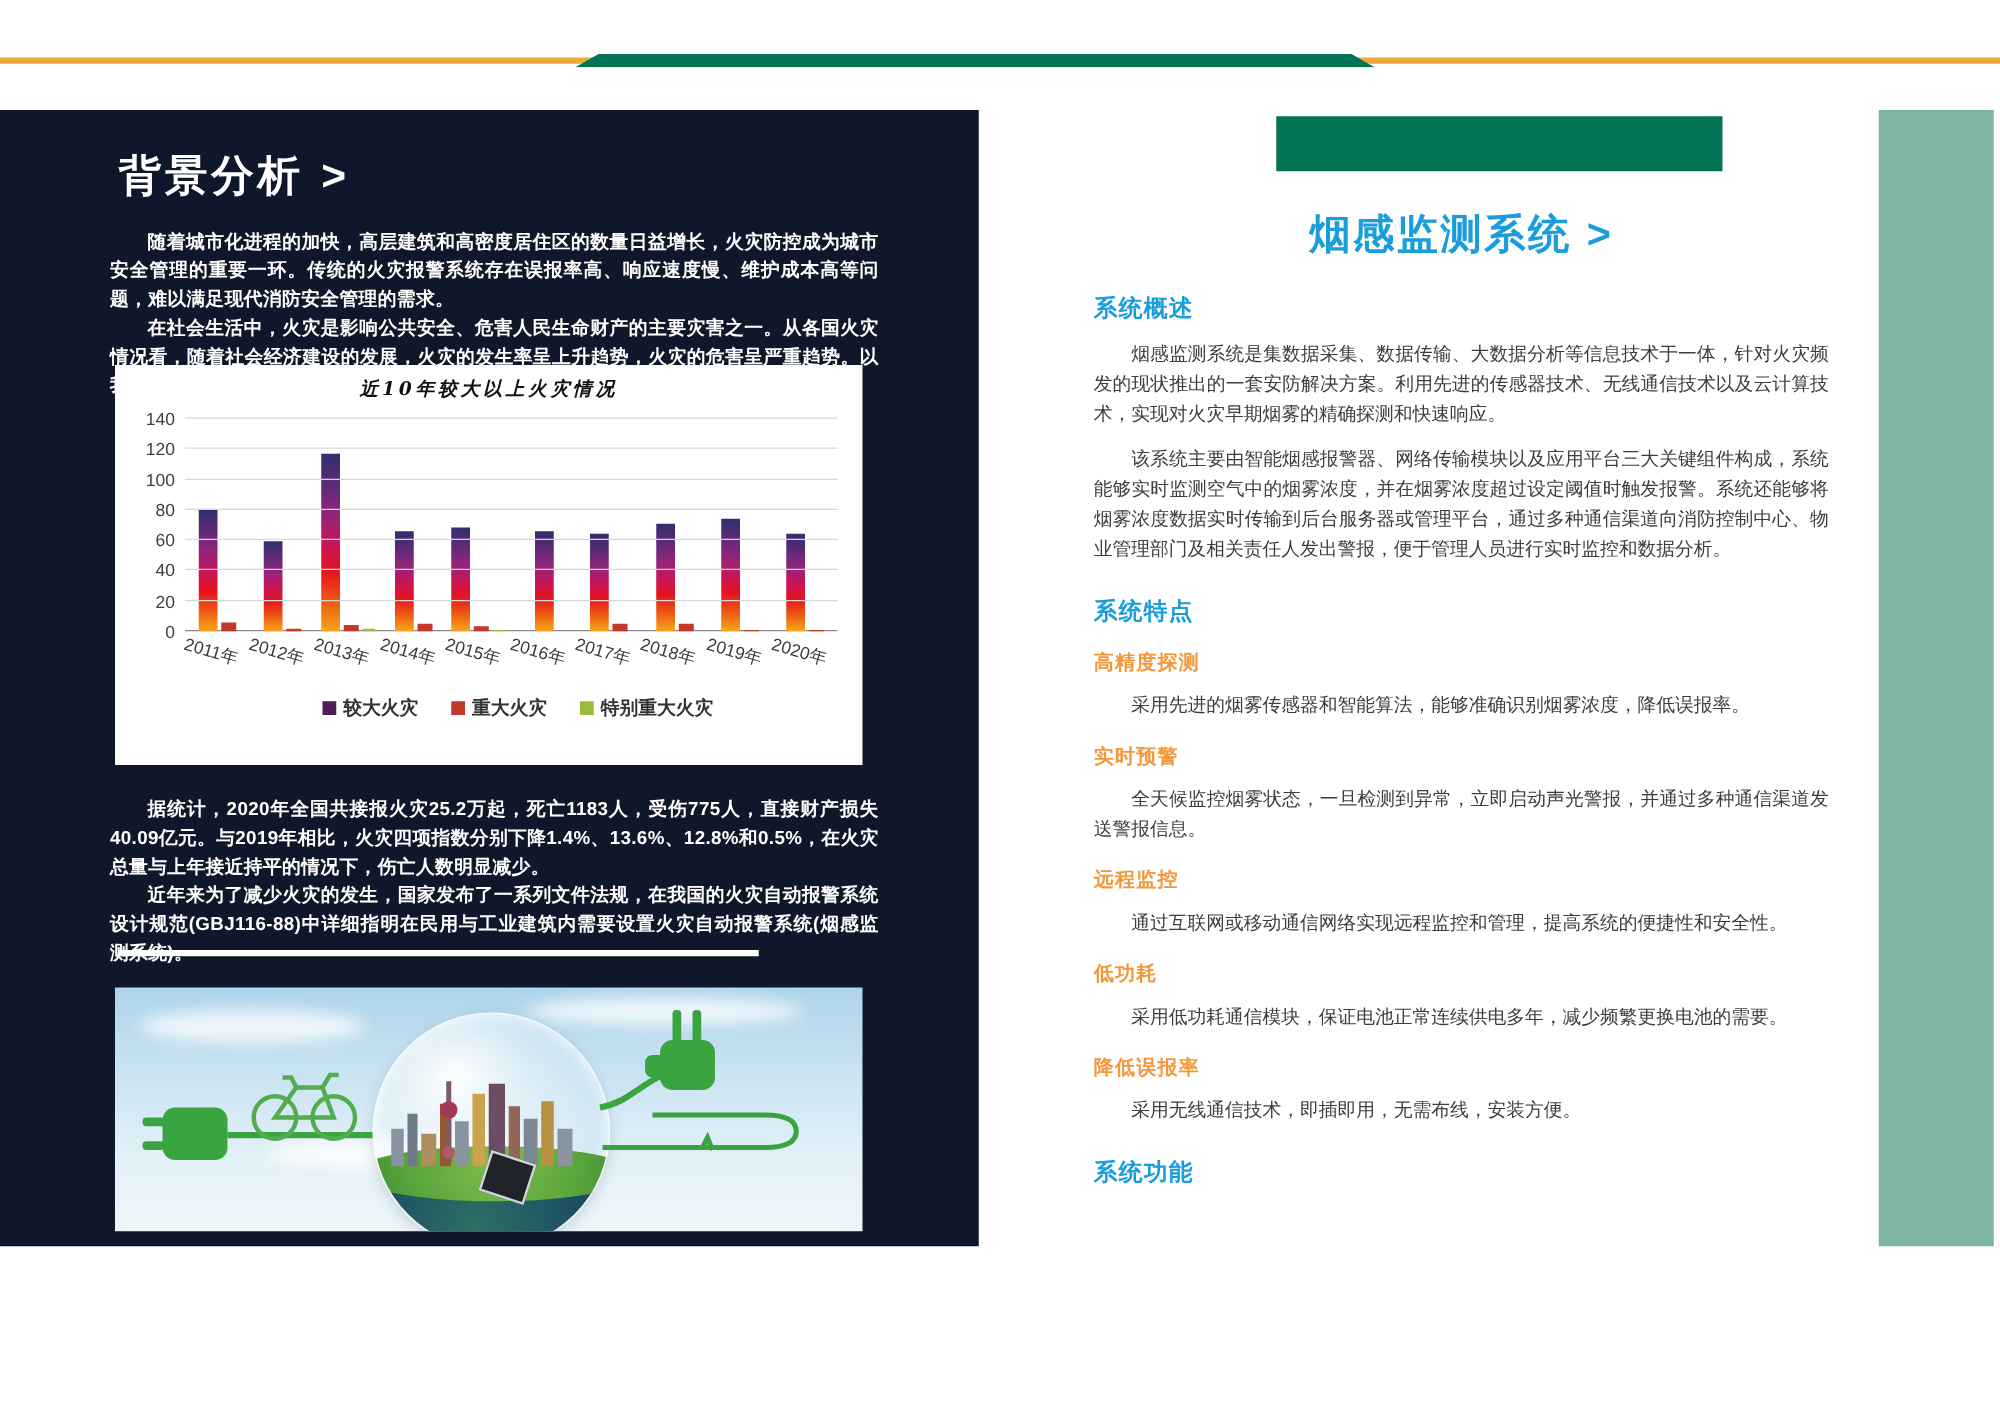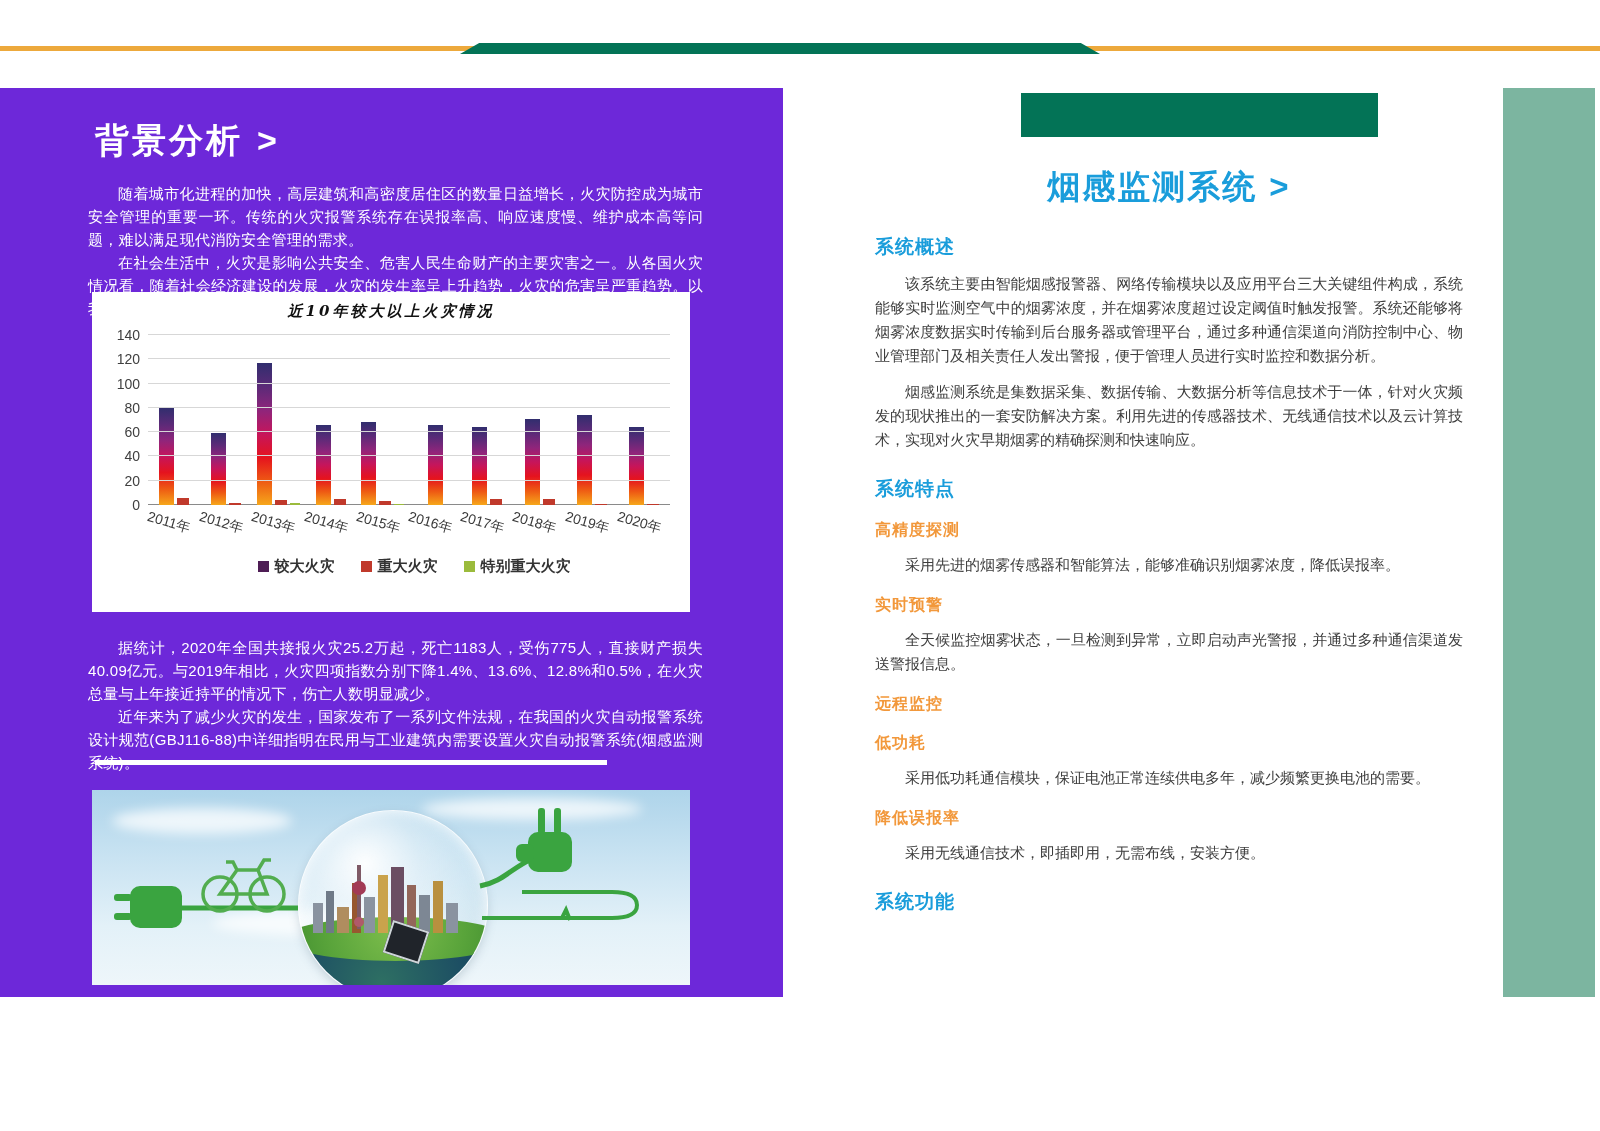--- a/index.html
+++ b/index.html
@@ -5,24 +5,24 @@
   html,body{margin:0;padding:0;background:#ffffff;}
   body{font-family:"Liberation Sans","DejaVu Sans",sans-serif;}
   .page{position:relative;width:1600px;height:1131px;background:#ffffff;overflow:hidden;}
 
   
   .top-line{position:absolute;left:0;top:46px;width:1600px;height:5px;background:#eda93c;}
   .top-band{position:absolute;left:460px;top:43px;width:640px;height:11px;background:#037356;
             clip-path:polygon(3% 0,97% 0,100% 100%,0 100%);}
 
   
-  .left-panel{position:absolute;left:0;top:88px;width:783px;height:909px;background:#6d28d9;color:#fff;}
+  .left-panel{position:absolute;left:0;top:88px;width:783px;height:909px;background:#0f172a;color:#fff;}
   .lp-title{position:absolute;left:95px;top:30px;font-size:34px;font-weight:bold;letter-spacing:3px;}
   .lp-title .arrow{margin-left:14px;font-weight:bold;}
-  .lp-text{position:absolute;left:88px;width:615px;font-size:15px;line-height:23px;text-align:justify;letter-spacing:.3px;}
+  .lp-text{position:absolute;left:88px;width:615px;font-size:15px;line-height:23px;text-align:justify;letter-spacing:.3px;font-weight:bold;}
   .lp-text p{margin:0;text-indent:2em;}
   .lp-intro{top:94px;}
   .lp-stats{top:548px;}
   .divider{position:absolute;left:95px;top:672px;width:512px;height:5px;background:#ffffff;}
 
   
   .chart{position:absolute;left:92px;top:204px;width:598px;height:320px;background:#ffffff;color:#222;}
   .chart-title{margin-top:10px;text-align:center;font-family:"DejaVu Serif","Liberation Serif",serif;
                font-style:italic;font-weight:bold;font-size:15px;letter-spacing:3px;color:#111;}
   .plot-wrap{position:relative;margin:14px 20px 0 56px;height:170px;}
@@ -248,28 +248,29 @@
 
   <div class="tr-block"></div>
   <div class="sage-strip"></div>
 
   <div class="right-col">
     <h1 class="rp-title">
       <span>烟感监测系统</span><span class="arrow">&gt;</span>
     </h1>
     <div class="sections">
         <div class="sec-h2">系统概述</div>
+        <p class="sec-p">烟感监测系统是集数据采集、数据传输、大数据分析等信息技术于一体，针对火灾频发的现状推出的一套安防解决方案。利用先进的传感器技术、无线通信技术以及云计算技术，实现对火灾早期烟雾的精确探测和快速响应。</p>
         <p class="sec-p">该系统主要由智能烟感报警器、网络传输模块以及应用平台三大关键组件构成，系统能够实时监测空气中的烟雾浓度，并在烟雾浓度超过设定阈值时触发报警。系统还能够将烟雾浓度数据实时传输到后台服务器或管理平台，通过多种通信渠道向消防控制中心、物业管理部门及相关责任人发出警报，便于管理人员进行实时监控和数据分析。</p>
-        <p class="sec-p">烟感监测系统是集数据采集、数据传输、大数据分析等信息技术于一体，针对火灾频发的现状推出的一套安防解决方案。利用先进的传感器技术、无线通信技术以及云计算技术，实现对火灾早期烟雾的精确探测和快速响应。</p>
         <div class="sec-h2">系统特点</div>
         <div class="sec-h3">高精度探测</div>
         <p class="sec-p">采用先进的烟雾传感器和智能算法，能够准确识别烟雾浓度，降低误报率。</p>
         <div class="sec-h3">实时预警</div>
         <p class="sec-p">全天候监控烟雾状态，一旦检测到异常，立即启动声光警报，并通过多种通信渠道发送警报信息。</p>
         <div class="sec-h3">远程监控</div>
+        <p class="sec-p">通过互联网或移动通信网络实现远程监控和管理，提高系统的便捷性和安全性。</p>
         <div class="sec-h3">低功耗</div>
         <p class="sec-p">采用低功耗通信模块，保证电池正常连续供电多年，减少频繁更换电池的需要。</p>
         <div class="sec-h3">降低误报率</div>
         <p class="sec-p">采用无线通信技术，即插即用，无需布线，安装方便。</p>
         <div class="sec-h2">系统功能</div>
       </div>
   </div>
 
 </div>
 

